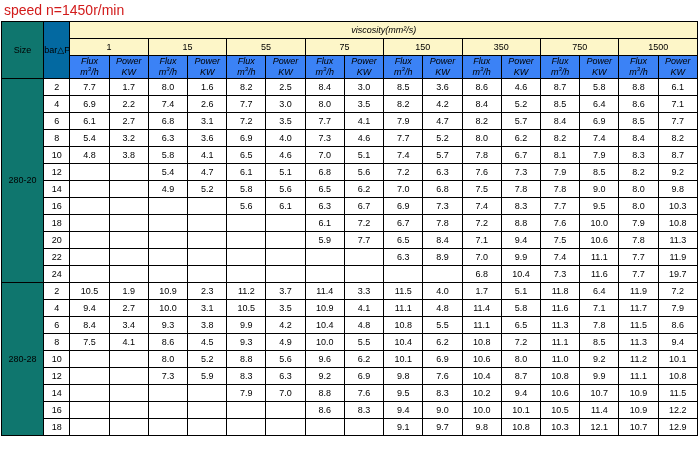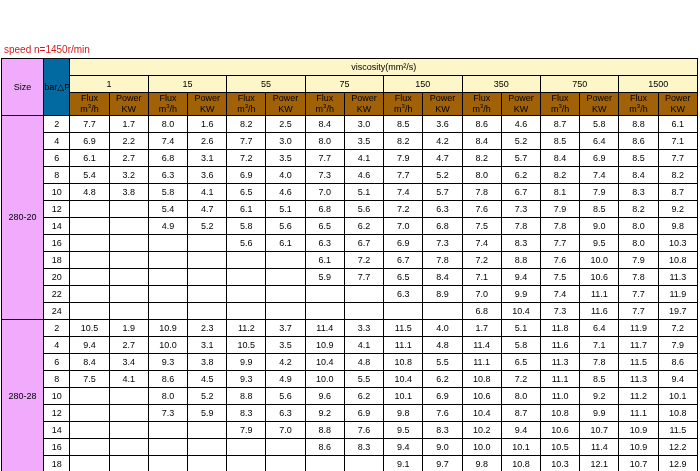--- a/index.html
+++ b/index.html
@@ -5,24 +5,23 @@
   html,body{margin:0;padding:0;background:#ffffff;}
   body{
     font-family:"Liberation Sans", sans-serif;
     width:700px;
     height:471px;
     overflow:hidden;
     color:#000;
   }
   .speed{
     color:#d21b1b;
-    font-size:10px;
+    font-size:14px;
     padding:2px 18px 3px 4px;
     letter-spacing:0px;
-    margin-top:42px;
   }
   table.main{
     border-collapse:collapse;
     width:697px;
     margin-left:1px;
     table-layout:fixed;
   }
   table.main td, table.main th{
     border:1px solid #000;
     text-align:center;
@@ -30,34 +29,36 @@
     font-size:9px;
     font-weight:normal;
     padding:0;
     height:16px;
     line-height:11px;
   }
   .hdr-visc{
     background:#fdf6c8;
     font-size:9px;
     height:14px;
+    font-style:italic;
   }
   .grp{
     background:#fdf6c8;
     font-size:9px;
     height:15px;
   }
   .sub{
-    background:#a16207;
+    background:#3b82f6;
     font-size:7.5px;
     line-height:9px;
     height:24px;
+    font-style:italic;
   }
   .size-cell{
-    background:#f0abfc;
+    background:#0f766e;
     font-size:10px;
     width:42px;
   }
   .bar-head{
     background:#0369a1;
     font-size:9px;
     width:26px;
   }
   .bar-cell{
     width:26px;

